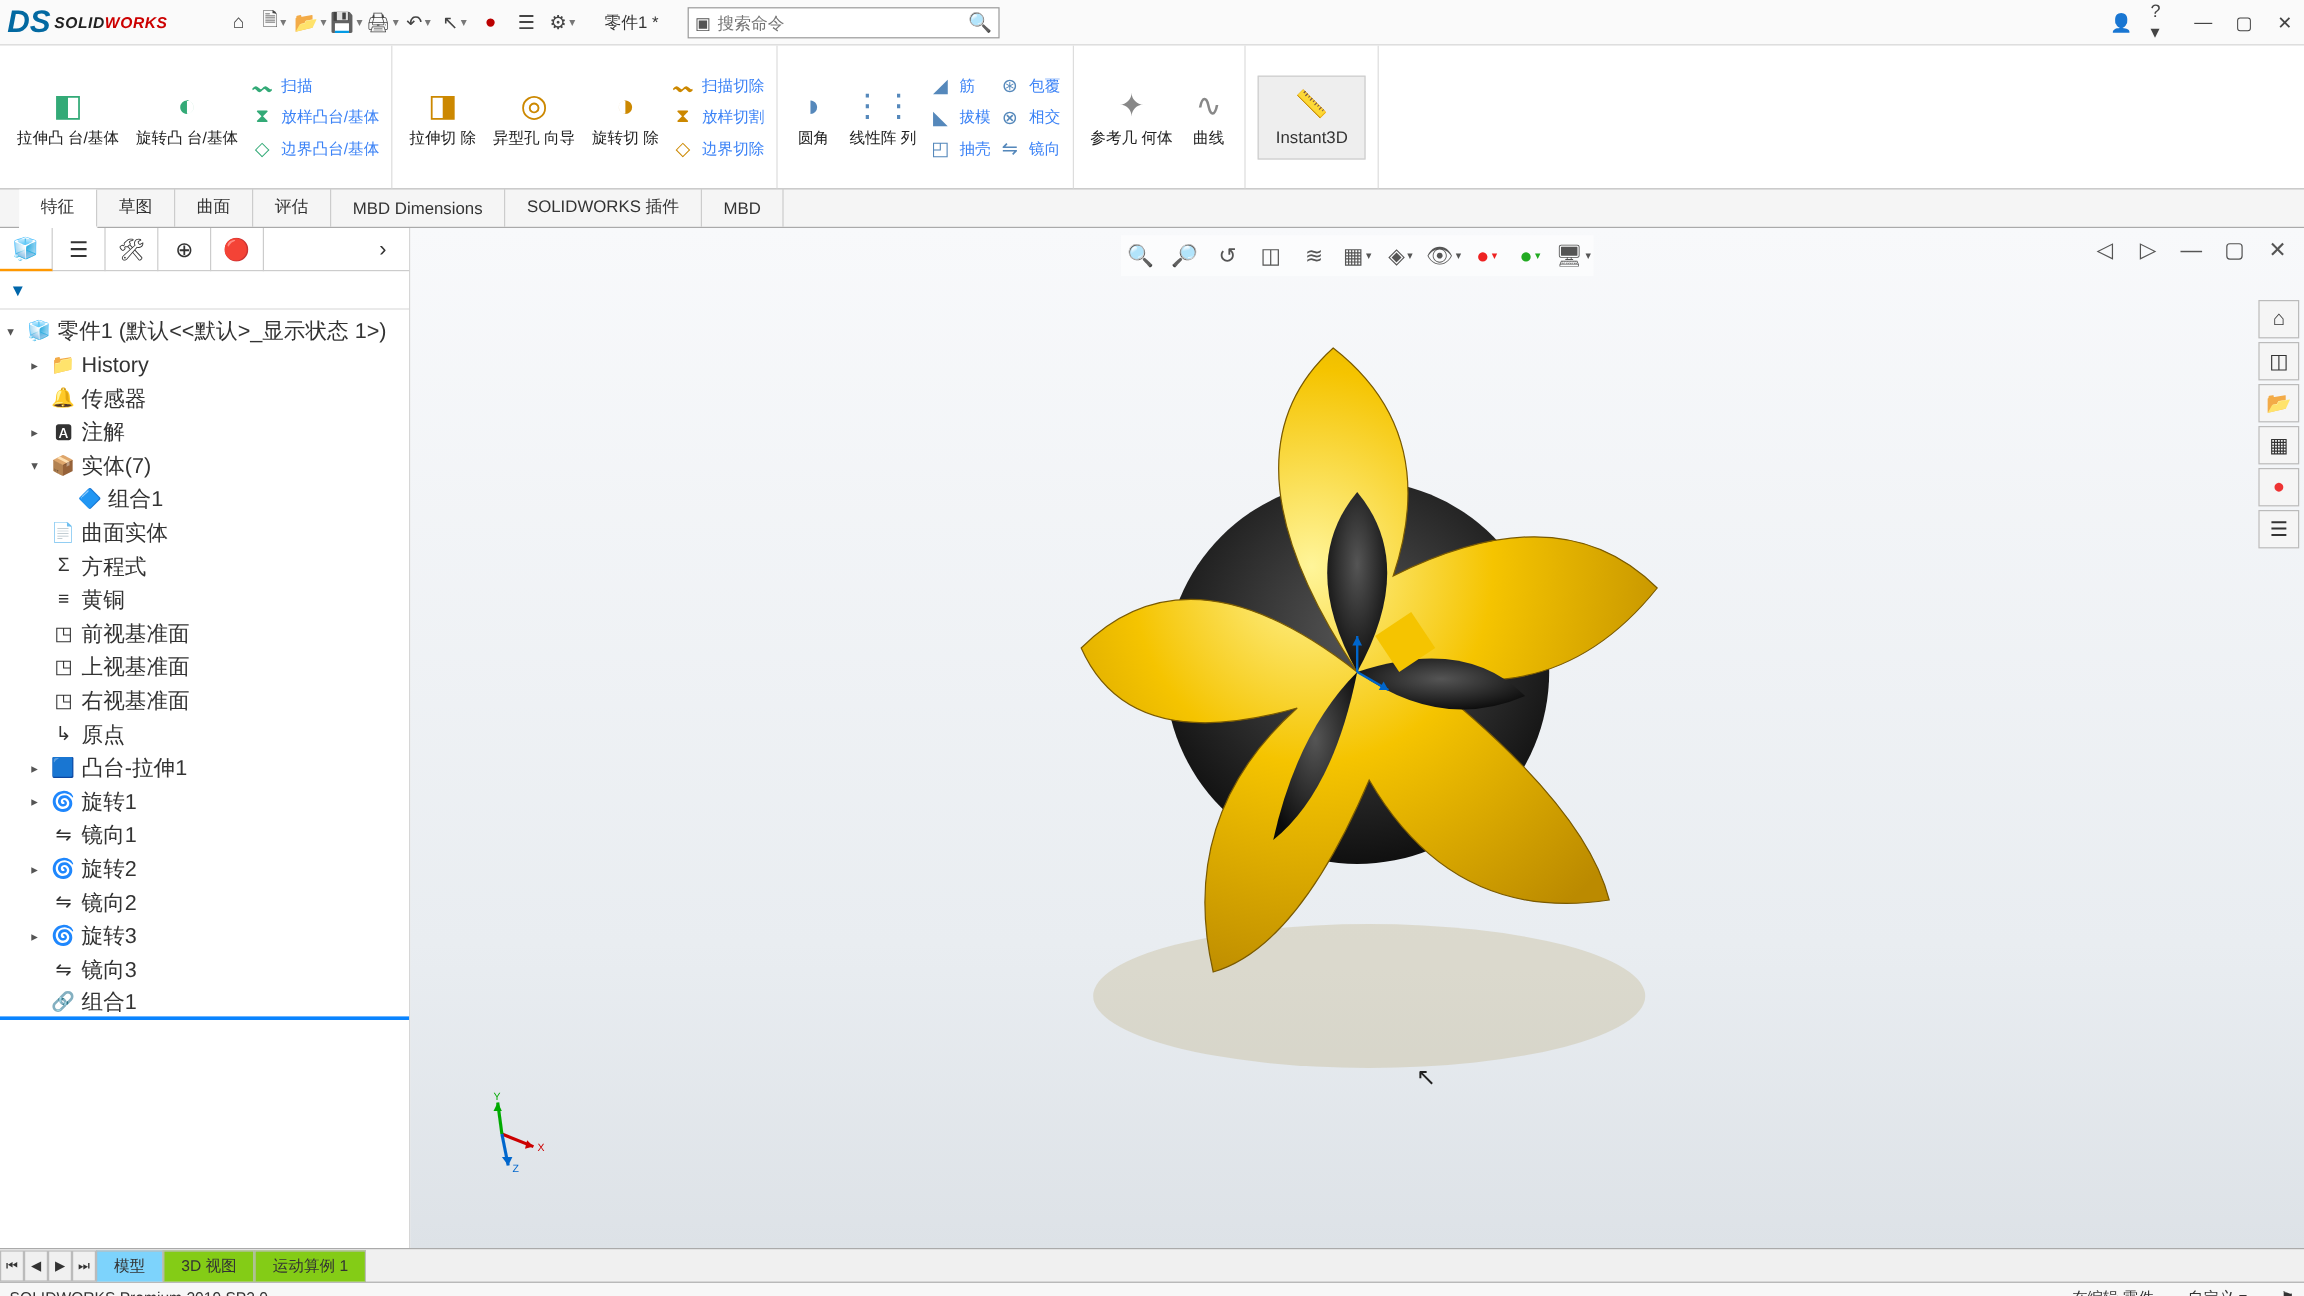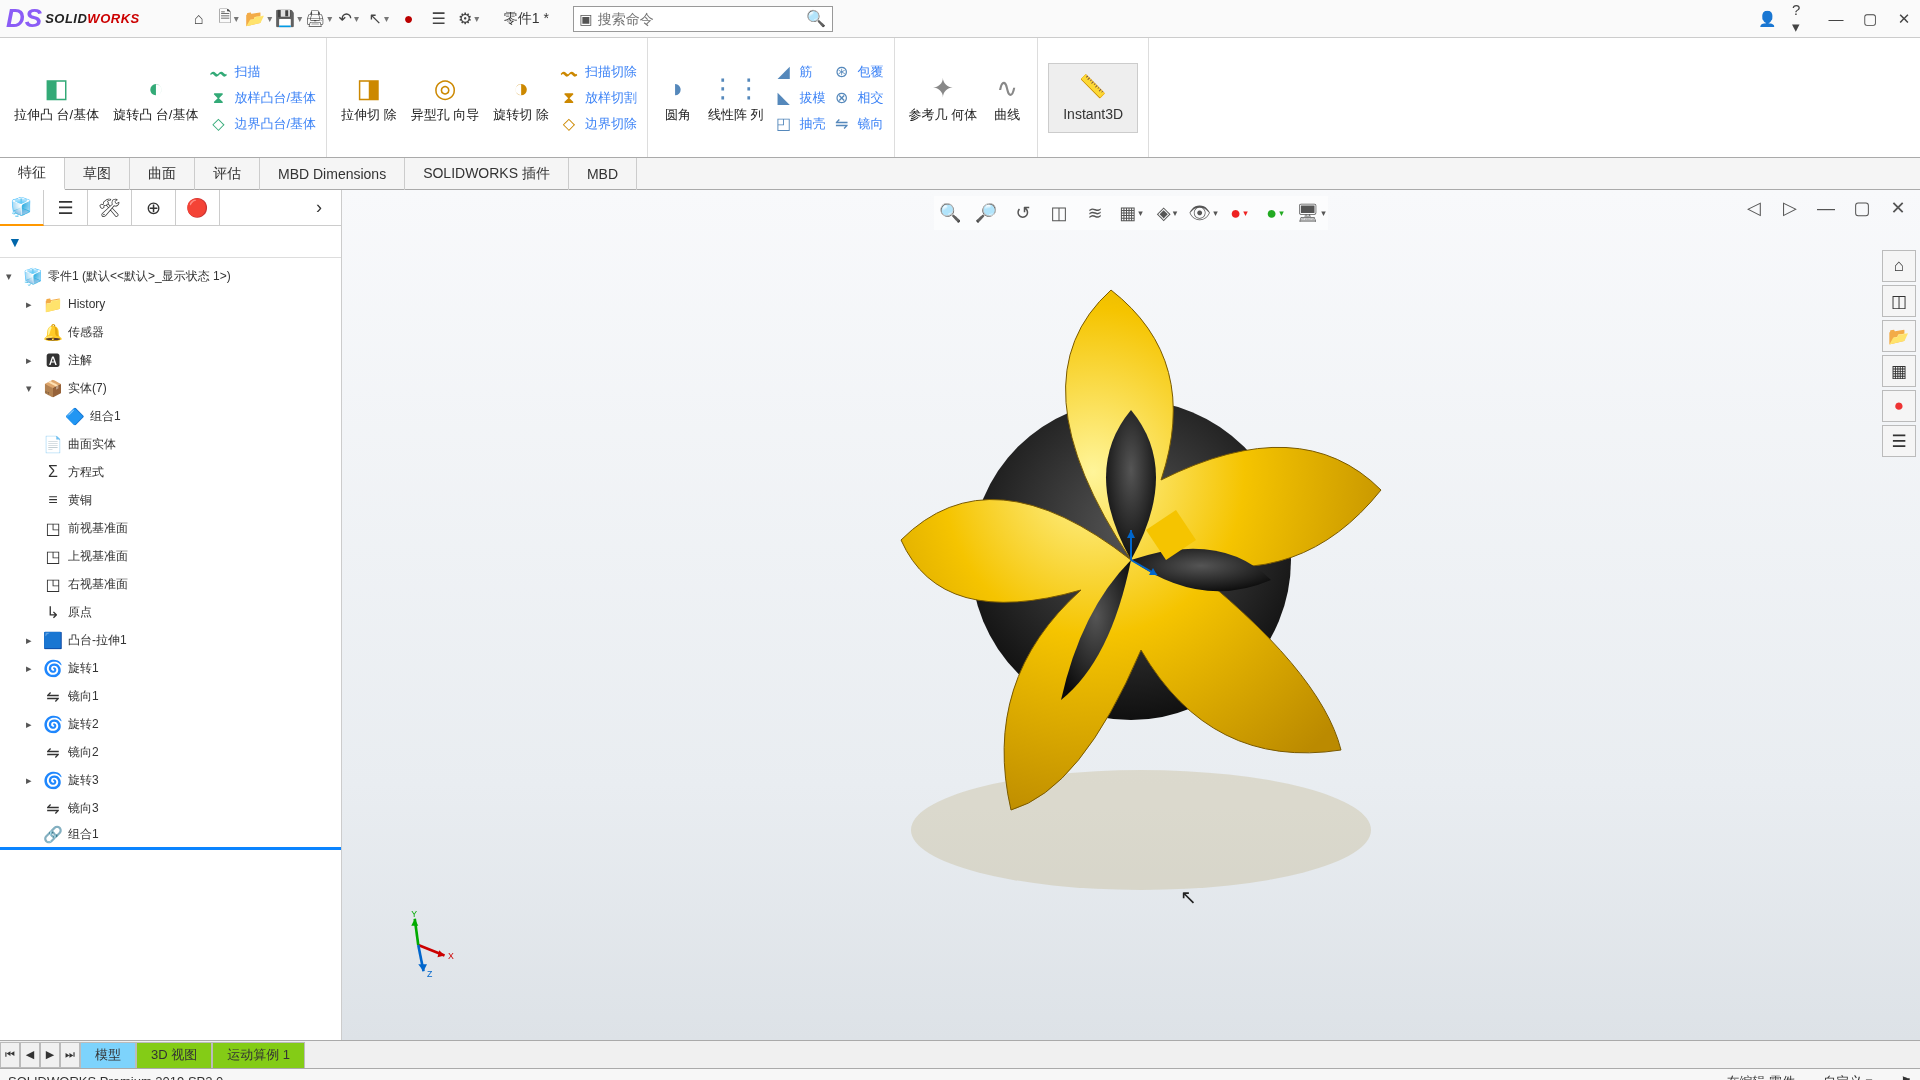--- a/index.html
+++ b/index.html
@@ -1,21 +1,21 @@
 <!DOCTYPE html>
 <html><head>
 <meta charset="utf-8">
 <style>
 * { margin: 0; padding: 0; box-sizing: border-box; font-family: "Microsoft YaHei", Arial, sans-serif; }
 body { width: 1920px; height: 1080px; background: #fff; overflow: hidden; font-size: 14px; color: #333; }
 
 
 .title-bar { height: 38px; display: flex; align-items: center; border-bottom: 1px solid #ccc; padding: 0 6px; background: #fafafa; }
 .logo { display: flex; align-items: center; margin-right: 24px; }
-.logo-swirl { color: #8b5cf6; font-size: 26px; font-weight: bold; font-style: italic; margin-right: 3px; }
+.logo-swirl { color: #0369a1; font-size: 26px; font-weight: bold; font-style: italic; margin-right: 3px; }
 .logo-text { font-size: 13px; font-weight: bold; letter-spacing: 0.5px; font-style: italic; }
 .logo-text .solid { color: #222; }
 .logo-text .works { color: #c00; }
 .menu-bar { display: flex; gap: 20px; }
 .menu-item { font-size: 15px; cursor: pointer; color: #222; }
 .title-icons { display: flex; align-items: center; gap: 8px; margin-left: 24px; }
 .ticon { width: 22px; height: 22px; display: flex; align-items: center; justify-content: center; cursor: pointer; font-size: 16px; color: #444; }
 .ticon.dd::after { content: "▾"; font-size: 10px; margin-left: 2px; color: #777; }
 .doc-label { font-size: 14px; color: #333; margin: 0 16px; }
 .search-box { display: flex; align-items: center; border: 1px solid #999; height: 26px; width: 260px; margin-left: 8px; background: #fff; }
@@ -32,36 +32,36 @@
 .rbtn { display: flex; flex-direction: column; align-items: center; gap: 3px; cursor: pointer; padding: 2px 4px; }
 .rbtn .ricon { width: 32px; height: 32px; font-size: 26px; display: flex; align-items: center; justify-content: center; color: #3a7; }
 .rbtn .rlabel { font-size: 13px; color: #222; text-align: center; line-height: 1.2; }
 .rlist { display: flex; flex-direction: column; gap: 6px; }
 .rlist .row { display: flex; align-items: center; gap: 6px; cursor: pointer; }
 .rlist .row .sicon { width: 20px; height: 20px; font-size: 16px; display: flex; align-items: center; justify-content: center; color: #3a7; }
 .rlist .row .slabel { font-size: 13px; color: #3b82f6; }
 .instant3d { background: #eee; border: 1px solid #ccc; padding: 10px 14px; display: flex; flex-direction: column; align-items: center; gap: 6px; }
 
 
-.tabs-row { height: 32px; display: flex; align-items: flex-start; border-bottom: 1px solid #aaa; background: #f5f5f5; }
+.tabs-row { height: 32px; display: flex; align-items: flex-end; border-bottom: 1px solid #aaa; background: #f5f5f5; padding-left: 16px; }
 .tab { height: 32px; padding: 0 18px; display: flex; align-items: center; font-size: 14px; border-right: 1px solid #ccc; cursor: pointer; }
 .tab.active { background: #fff; border-bottom: 2px solid #fff; margin-bottom: -1px; }
 
 
 .main { height: 850px; display: flex; position: relative; }
 .tree-panel { width: 342px; background: #fff; border-right: 1px solid #ccc; display: flex; flex-direction: column; }
 .tree-tabs { height: 36px; display: flex; border-bottom: 1px solid #ccc; align-items: center; }
 .ttab { width: 44px; height: 36px; border-right: 1px solid #ccc; display: flex; align-items: center; justify-content: center; cursor: pointer; font-size: 18px; }
 .ttab.active { background: #fff; border-bottom: 2px solid #ff9800; }
 .filter-row { height: 32px; border-bottom: 1px solid #ddd; display: flex; align-items: center; padding: 0 8px; }
 .tree { flex: 1; overflow: auto; padding: 4px 0; }
 .tree-node { display: flex; align-items: center; height: 28px; cursor: pointer; padding-left: 6px; gap: 5px; }
 .tree-node .caret { width: 12px; font-size: 11px; color: #555; }
 .tree-node .nicon { width: 20px; font-size: 16px; display: flex; align-items: center; justify-content: center; }
-.tree-node .nlabel { font-size: 12px; }
+.tree-node .nlabel { font-size: 18px; }
 .tree-node.in1 { padding-left: 26px; }
 .tree-node.in2 { padding-left: 48px; }
 .tree-node.selected2 { border-bottom: 3px solid #0a84ff; }
 
 .viewport { flex: 1; position: relative; background: linear-gradient(180deg, #f8f9fb 0%, #e9edf1 70%, #dde2e7 100%); }
 .view-toolbar { position: absolute; top: 6px; left: 50%; transform: translateX(-50%); display: flex; gap: 8px; background: rgba(255,255,255,0.5); padding: 3px; }
 .vicon { width: 28px; height: 28px; display: flex; align-items: center; justify-content: center; font-size: 18px; color: #555; cursor: pointer; }
 .vicon.dd::after { content: "▾"; font-size: 9px; margin-left: 2px; }
 .view-nav { position: absolute; top: 4px; right: 8px; display: flex; gap: 8px; }
 .side-dock { position: absolute; right: 0; top: 60px; width: 38px; display: flex; flex-direction: column; gap: 3px; }

